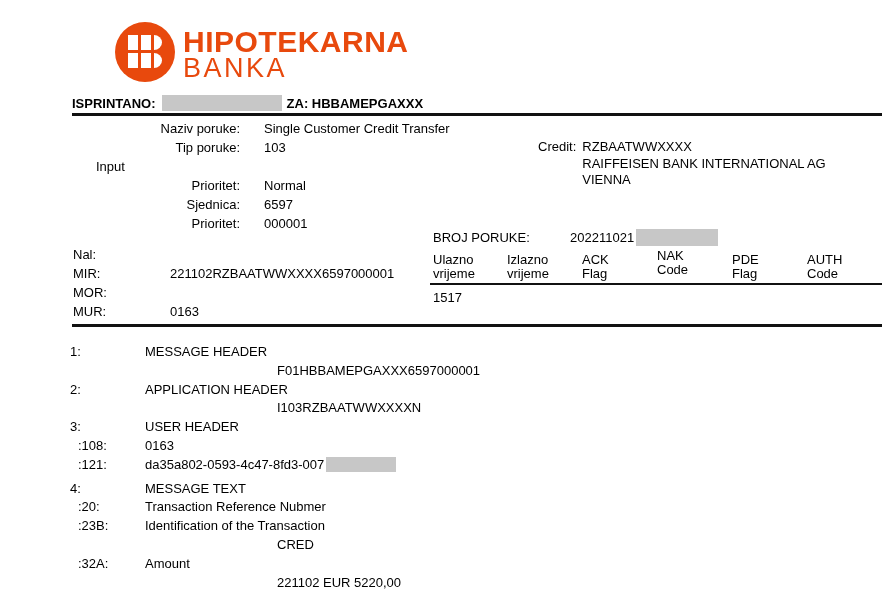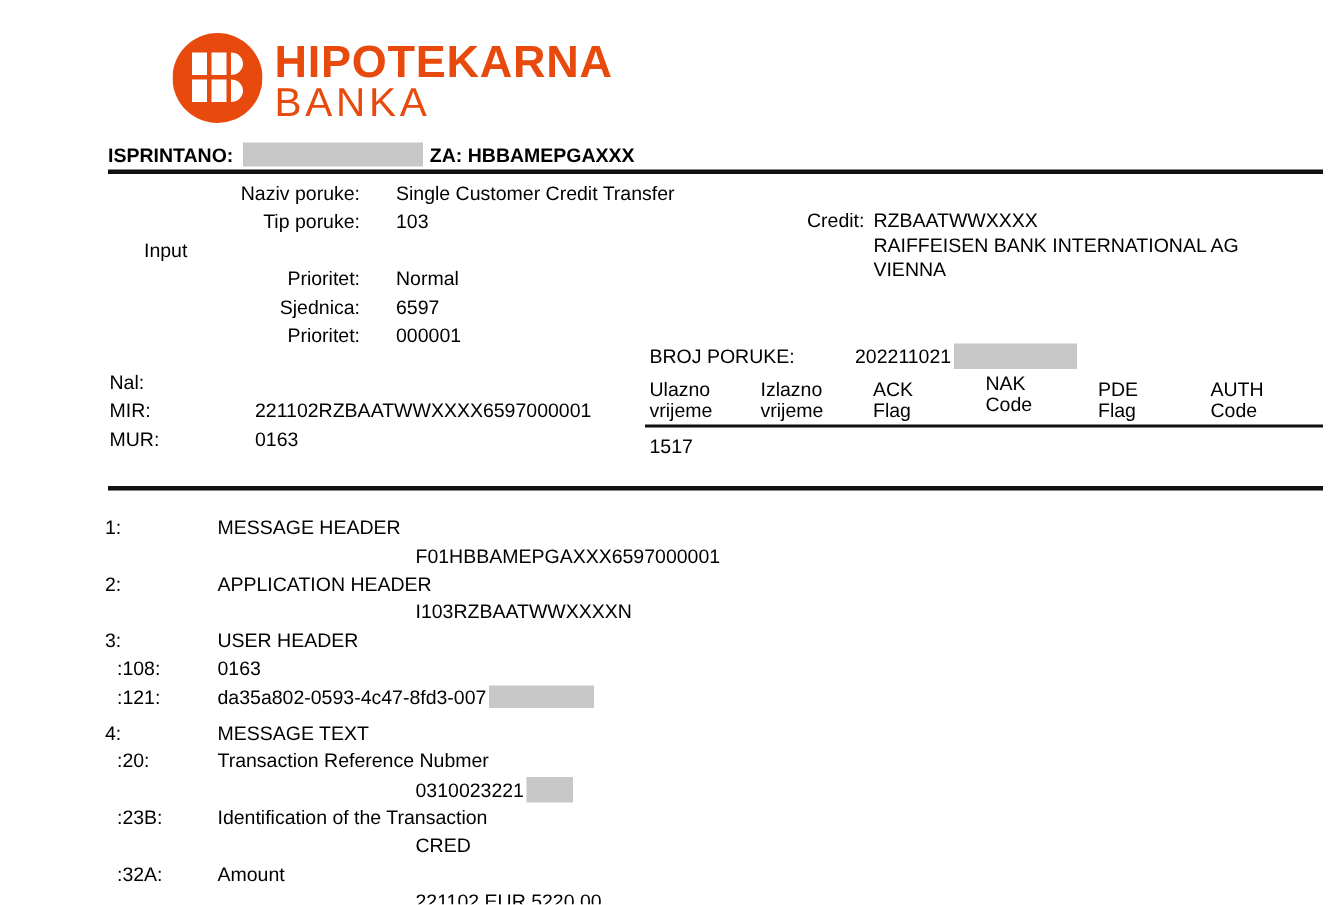--- a/index.html
+++ b/index.html
@@ -164,20 +164,24 @@
   <div class="abs refs">
     <div class="ref-row">
       <span class="ref-label">Nal:</span>
       <span></span>
     </div>
     <div class="ref-row">
       <span class="ref-label">MIR:</span>
       <span>221102RZBAATWWXXXX6597000001</span>
     </div>
     <div class="ref-row">
+      <span class="ref-label">MOR:</span>
+      <span></span>
+    </div>
+    <div class="ref-row">
       <span class="ref-label">MUR:</span>
       <span>0163</span>
     </div>
   </div>
 
   <div class="abs rule-section"></div>
 
   <div class="abs swift">
     <div class="srow">
       <span class="tag">1:</span>
@@ -206,23 +210,20 @@
       <span class="title"><span>da35a802-0593-4c47-8fd3-007</span><span class="redact redact-121"></span></span>
     </div>
     <div class="srow gap">
       <span class="tag">4:</span>
       <span class="title">MESSAGE TEXT</span>
     </div>
     <div class="srow sub">
       <span class="tag">:20:</span>
       <span class="title">Transaction Reference Nubmer</span>
     </div>
-    <div class="srow">
-      <span class="val"><span>0310023221</span><span class="redact redact-20"></span></span>
-    </div>
     <div class="srow sub">
       <span class="tag">:23B:</span>
       <span class="title">Identification of the Transaction</span>
     </div>
     <div class="srow">
       <span class="val">CRED</span>
     </div>
     <div class="srow sub">
       <span class="tag">:32A:</span>
       <span class="title">Amount</span>

